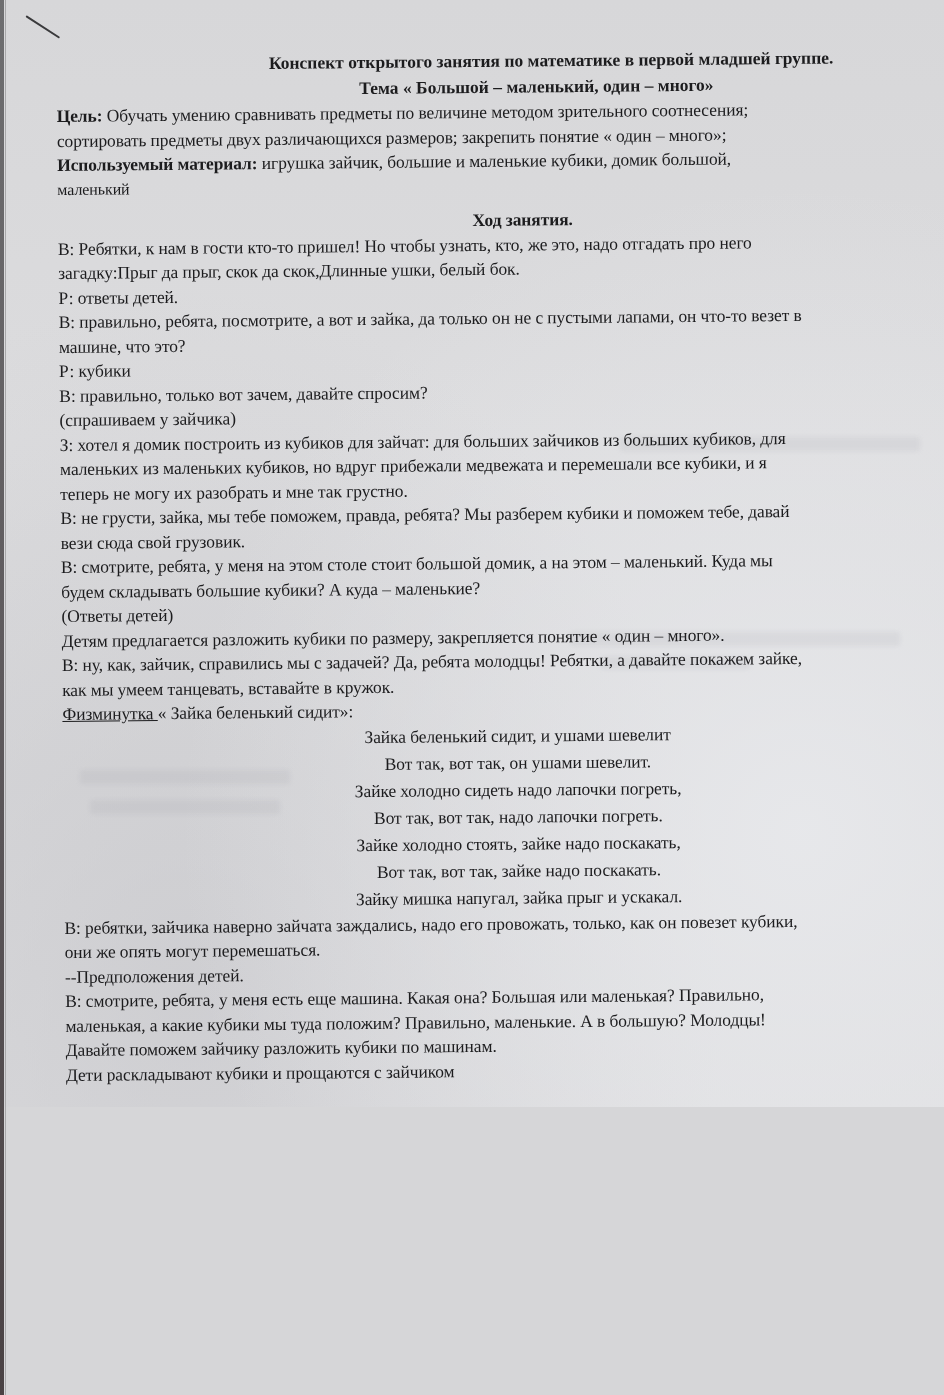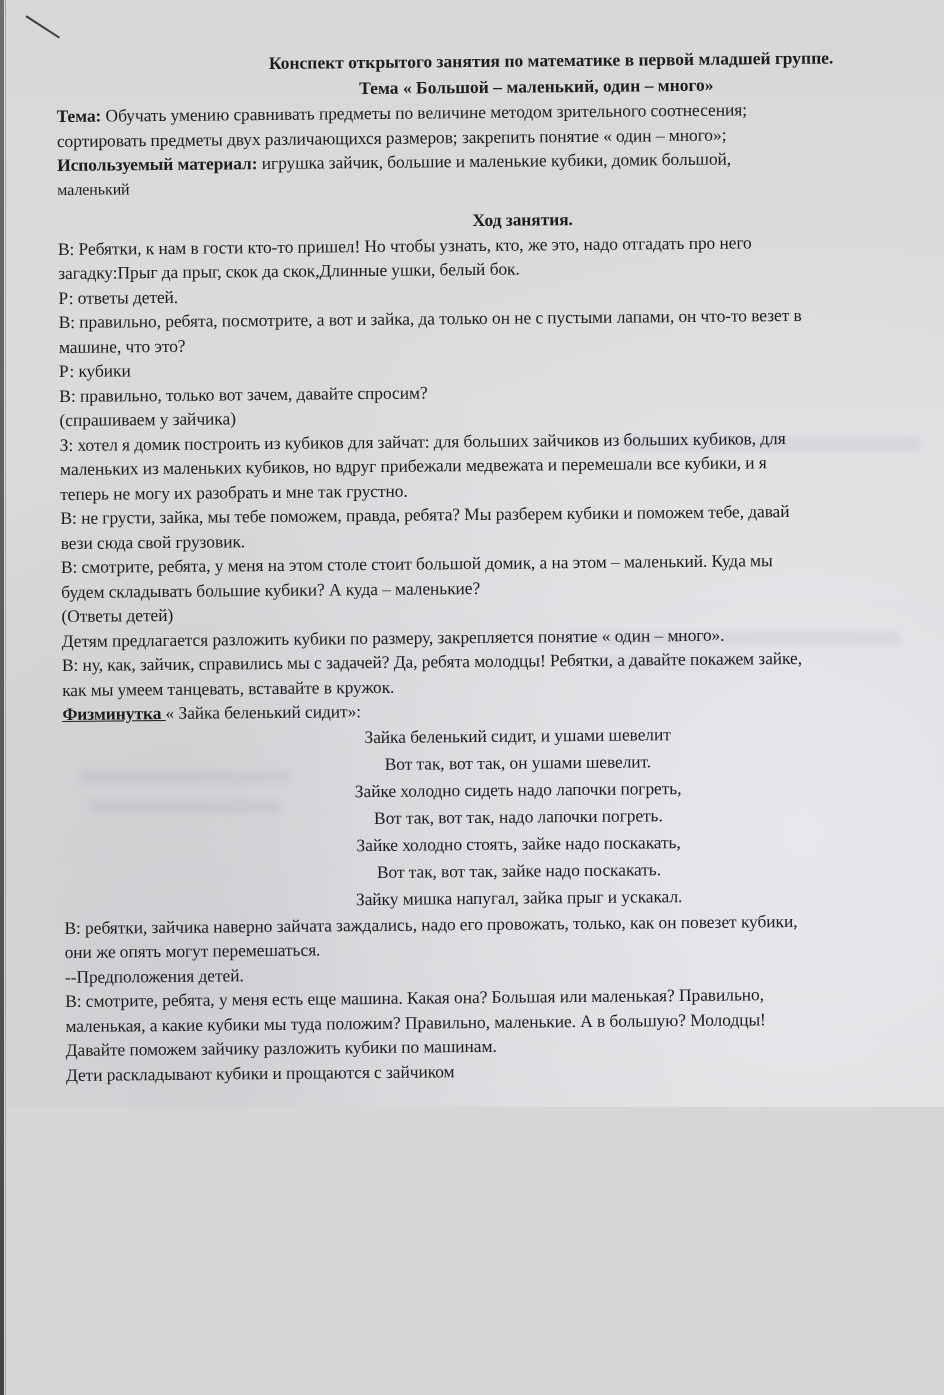--- a/index.html
+++ b/index.html
@@ -94,21 +94,20 @@
       font-size: 16px;
     }
     .section-head {
       font-weight: bold;
       text-align: center;
       padding-left: 60px;
       margin-top: 10px;
     }
     .u {
       text-decoration: underline;
-      font-weight: bold;
     }
     .poem .line {
       text-align: center;
       padding-left: 40px;
       line-height: 27px;
     }
   </style>
 </head>
 <body>
 
@@ -121,21 +120,21 @@
   <div class="show-through" style="left:570px; top:632px; width:330px; height:14px;"></div>
   <div class="show-through" style="left:600px; top:657px; width:150px; height:12px;"></div>
   <div class="show-through" style="left:80px; top:770px; width:210px; height:14px;"></div>
   <div class="show-through" style="left:90px; top:800px; width:190px; height:14px;"></div>
 
   <div class="content">
     <div class="title">Конспект открытого занятия по математике в первой младшей группе.</div>
     <div class="subtitle">Тема « Большой – маленький, один – много»</div>
 
     <div class="line">
-      <span class="bold">Тема:</span>
+      <span class="bold">Цель:</span>
       <span>Обучать умению сравнивать  предметы по величине методом зрительного соотнесения;</span>
     </div>
     <div class="line">сортировать предметы двух различающихся размеров; закрепить понятие « один – много»;</div>
 
     <div class="line">
       <span class="bold">Используемый материал:</span>
       <span>игрушка зайчик, большие и маленькие кубики, домик большой,</span>
     </div>
     <div class="line small">маленький</div>
 

